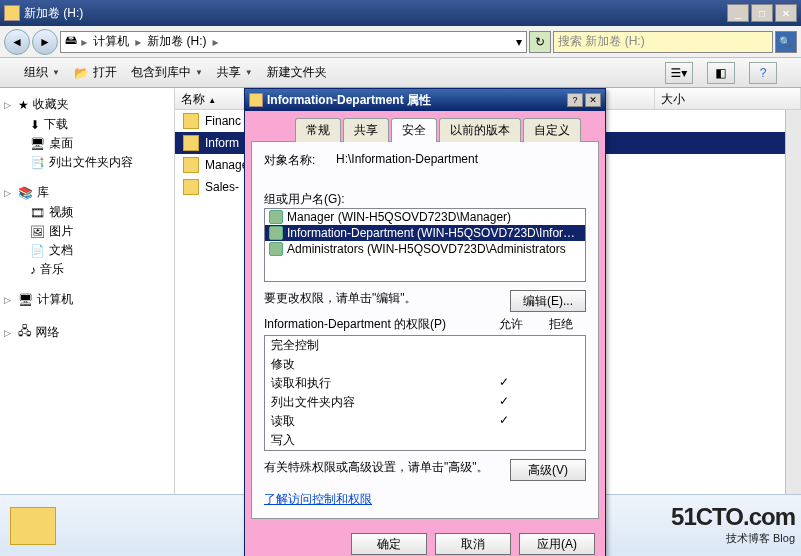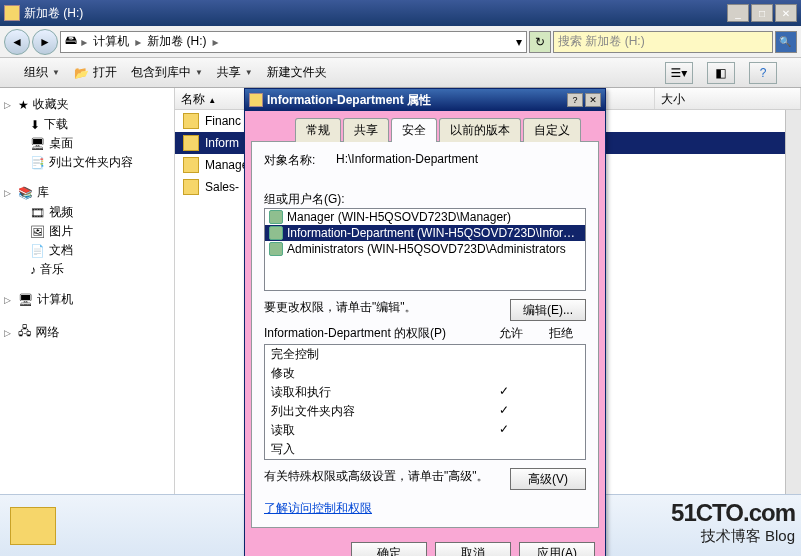--- a/index.html
+++ b/index.html
@@ -56,42 +56,42 @@
 .dlgtitle .t { flex:1; font-weight:bold; }
 .dlgtitle .ctrl { display:flex; gap:2px; }
 .dlgtitle .ctrl div { width:16px; height:14px; background:#d4d0c8; border:1px solid #888; font-size:9px; display:flex; align-items:center; justify-content:center; color:#000; }
 
 .tabs { display:flex; padding:6px 6px 0 6px; gap:2px;margin-left:44px; }
 .tab { padding:3px 10px; background:#ece9d8; border:1px solid #919b9c; border-bottom:none; border-radius:3px 3px 0 0; position:relative; top:1px; }
 .tab.active { background:#fcfcfe; z-index:2; }
 .tabbody { margin:0 6px 6px 6px; background:#fcfcfe; border:1px solid #919b9c; padding:10px 12px; }
 .row { display:flex; gap:8px; margin-bottom:22px; }
 .lbl { min-width:64px; }
-.groupsbox { border:1px solid #828790; background:#fff; height:83px; overflow:hidden; }
+.groupsbox { border:1px solid #828790; background:#fff; height:74px; overflow:hidden; }
 .gitem { display:flex; align-items:center; padding:1px 4px; gap:4px; }
 .gitem.selected { background:#11246a; color:#fff; }
 .gicon { width:14px; height:14px; background:#8fbf8f; border:1px solid #5a8; border-radius:2px; }
 .dlgbtn { min-width:76px; height:22px; border:1px solid #707070; background:linear-gradient(#fdfdfd,#e4e4e4); padding:0 10px; }
 .permlbl { margin-bottom:2px; }
 .permhdr { display:flex; }
 .permhdr .pn { flex:1; }
 .permhdr .pc { width:50px; text-align:center; }
 .permsbox { border:1px solid #828790; background:#fff; }
 .prow { display:flex; padding:1px 6px; }
 .prow .pn { flex:1; }
 .prow .pc { width:50px; text-align:center; }
 .hint { margin:8px 0 4px 0; display:flex; }
 .hint .txt { flex:1; }
 .link { color:#0046d5; text-decoration:underline; margin-top:6px; display:inline-block; }
 .dlgfooter { display:flex; justify-content:flex-end; gap:8px; padding:8px 10px; }
 
 
 .wm { position:absolute; right:6px; bottom:10px; text-align:right; color:#222; font-family:Arial; }
 .wm .big { font-size:24px; font-weight:bold; letter-spacing:-1px; }
-.wm .sm { font-size:15px; }
+.wm .sm { font-size:11px; }
 
 
 .scrollv { position:absolute; right:0; top:0; bottom:0; width:16px; background:#e8e8e8; border-left:1px solid #c0c0c0; }
 </style>
 </head>
 <body>
 
 <div class="titlebar">
   <div class="icon"></div>
   <div class="title">新加卷 (H:)</div>

